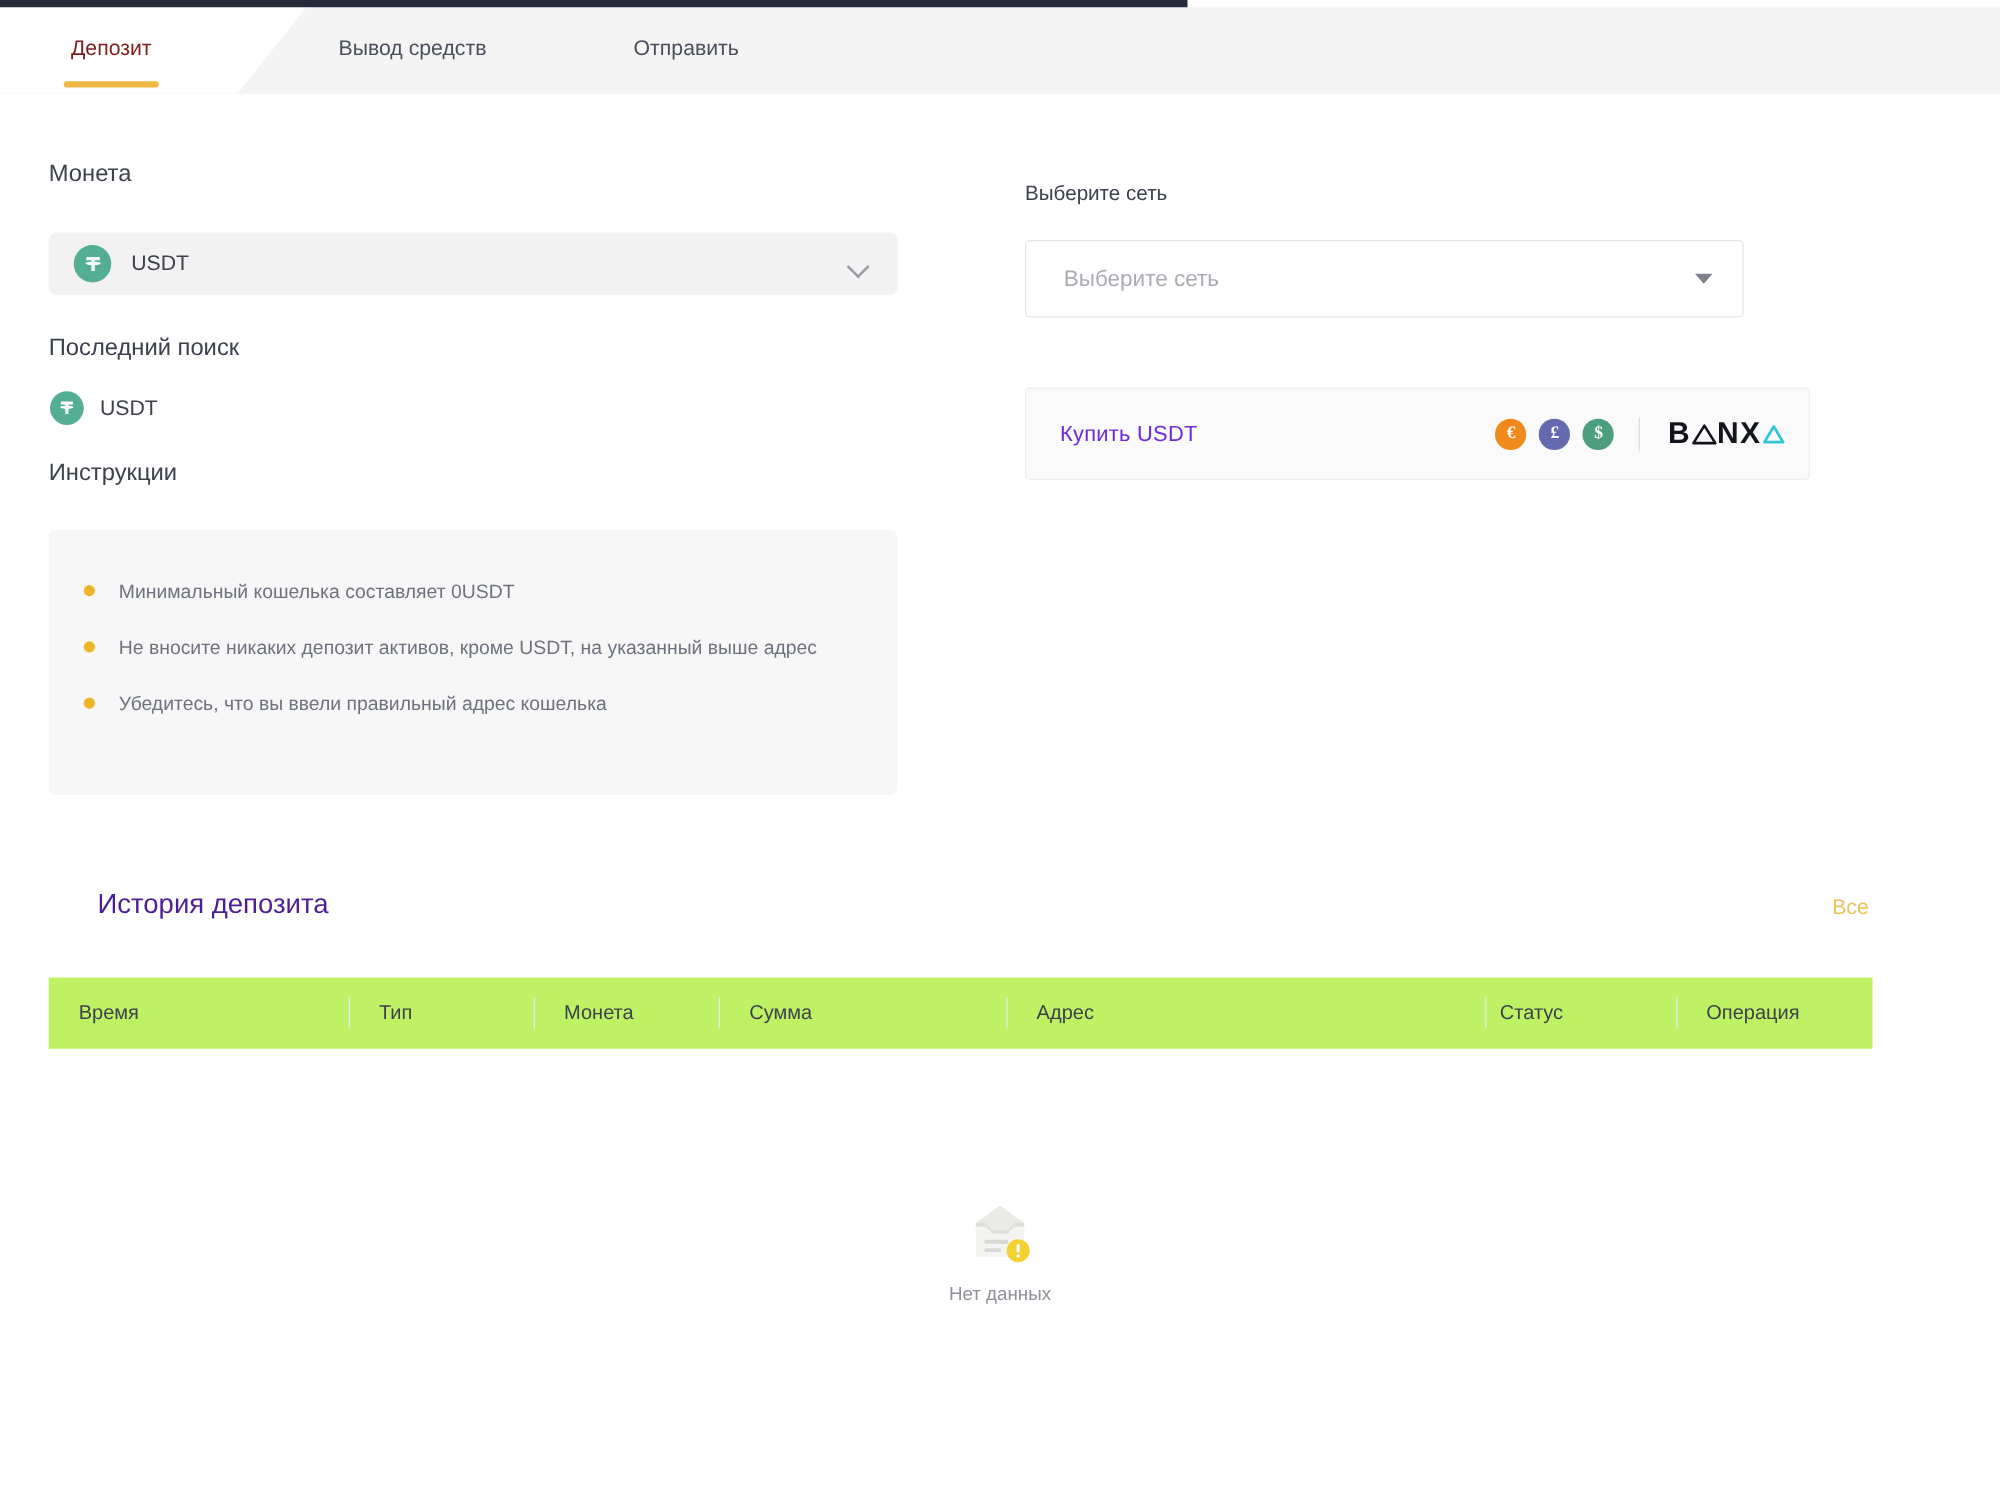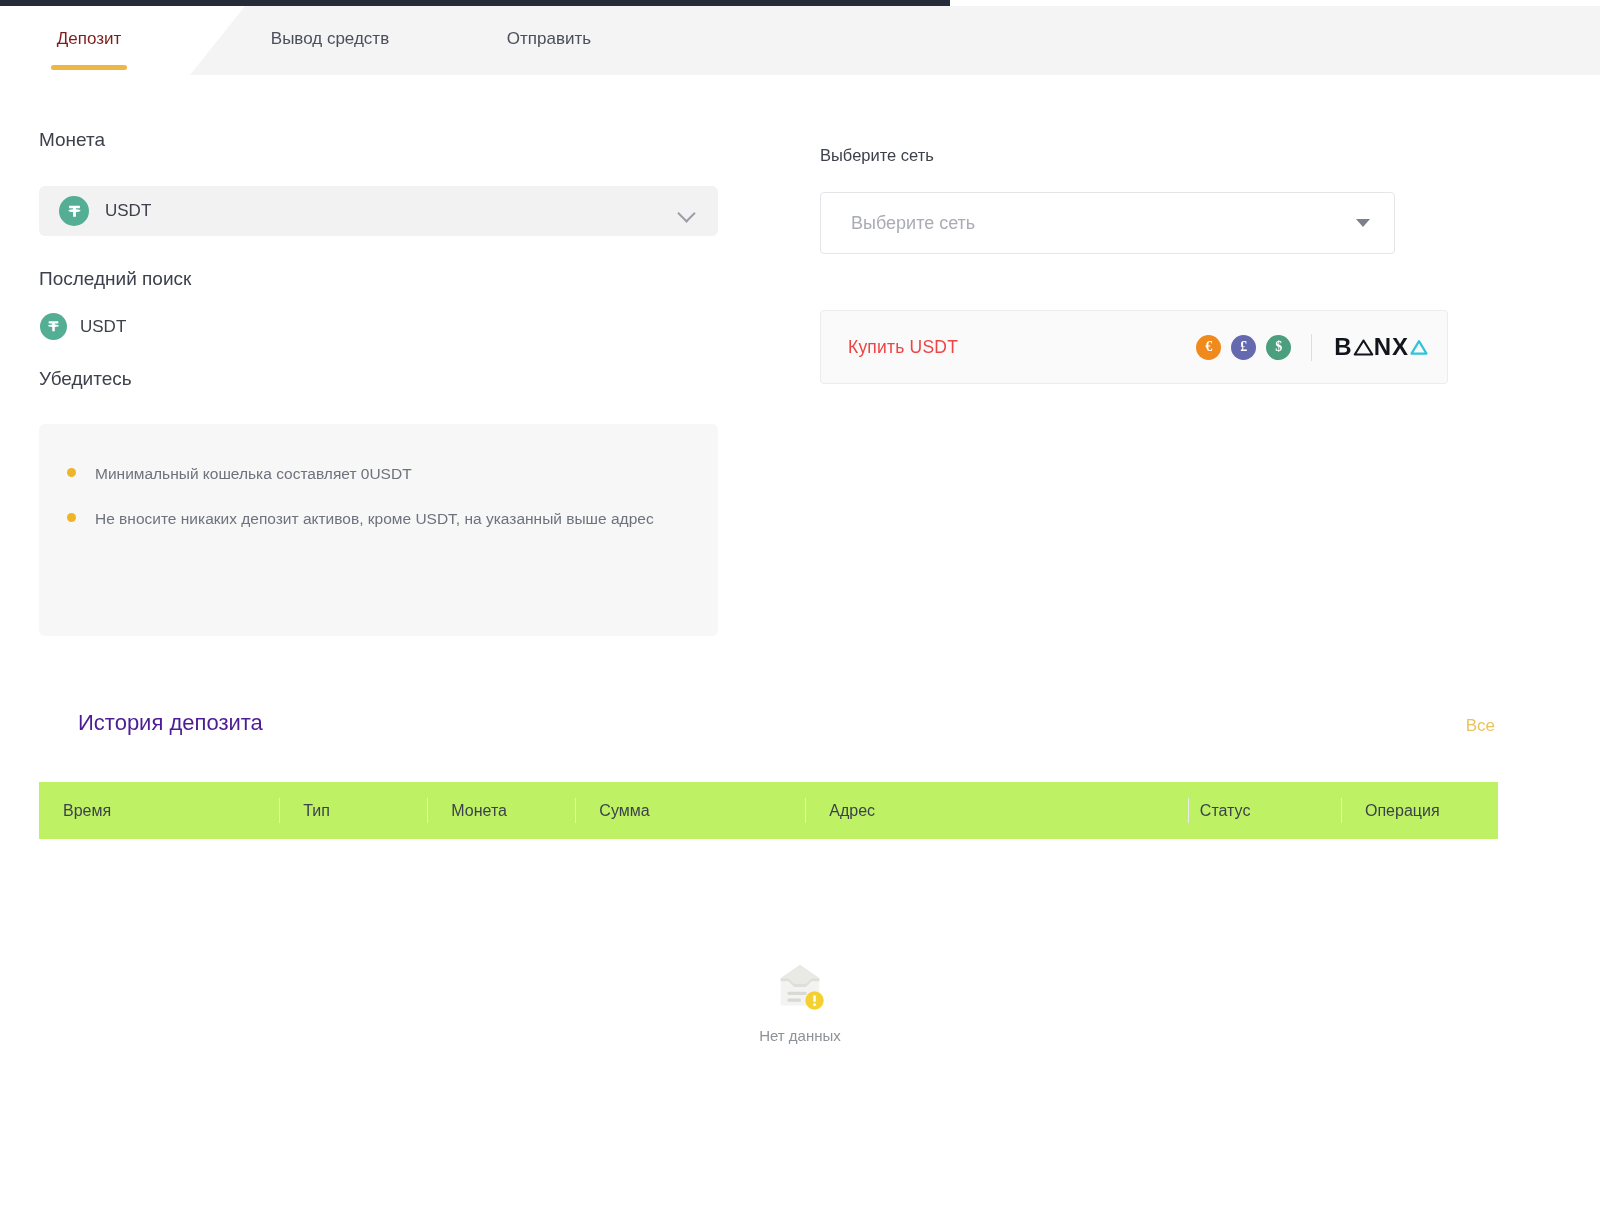--- a/index.html
+++ b/index.html
@@ -233,21 +233,21 @@
     background: #fafafa;
     border: 1px solid #ececee;
     border-radius: 4px;
     display: flex;
     align-items: center;
     padding: 0 18px 0 27px;
     cursor: pointer;
   }
   .banxa-buy {
     font-size: 17.5px;
-    color: #ef4444;
+    color: #6d28d9;
     flex: 1;
     letter-spacing: .2px;
   }
   .fiat-icons { display: flex; align-items: center; gap: 10px; }
   .fiat {
     width: 25px; height: 25px;
     border-radius: 50%;
     display: flex;
     align-items: center;
     justify-content: center;
@@ -387,30 +387,34 @@
 
     <div class="recent-row">
       <span class="usdt-icon small">
         <svg width="17" height="17" viewBox="0 0 24 24" aria-hidden="true">
           <path fill="#ffffff" d="M5.2 4.6h13.6v3.2h-5v1.5c3.4.16 5.9.86 5.9 1.7 0 .84-2.5 1.54-5.9 1.7v5.9h-3.6v-5.9c-3.4-.16-5.9-.86-5.9-1.7 0-.84 2.5-1.54 5.9-1.7V7.8h-5V4.6z"></path>
         </svg>
       </span>
       <span class="rname">USDT</span>
     </div>
 
-    <div class="section-label label-instructions">Убедитесь</div>
+    <div class="section-label label-instructions">Инструкции</div>
 
     <div class="instructions-card">
       <div class="instr-item">
         <span class="instr-bullet"></span>
         <span class="instr-text">Минимальный кошелька составляет 0USDT</span>
       </div>
       <div class="instr-item">
         <span class="instr-bullet"></span>
         <span class="instr-text">Не вносите никаких депозит активов, кроме USDT, на указанный выше адрес</span>
+      </div>
+      <div class="instr-item">
+        <span class="instr-bullet"></span>
+        <span class="instr-text">Убедитесь, что вы ввели правильный адрес кошелька</span>
       </div>
     </div>
   </div>
 
   <div class="col-right">
 
     <div class="label-network">Выберите сеть</div>
 
     <div class="network-select">
       <span class="ph">Выберите сеть</span>

